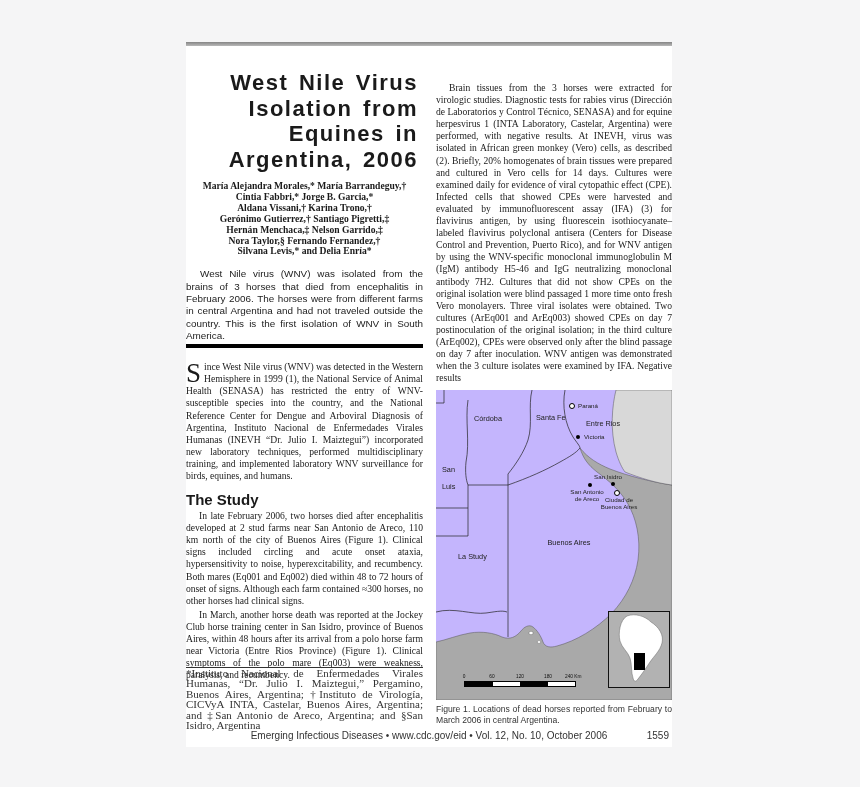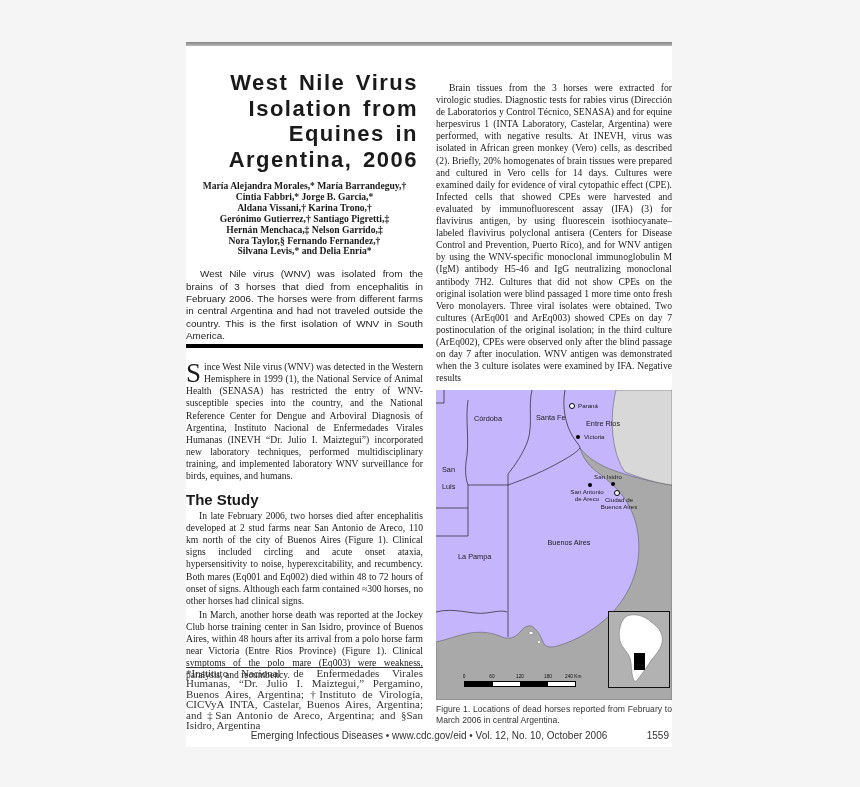--- a/index.html
+++ b/index.html
@@ -173,21 +173,21 @@
         </svg>
 
         <div class="maplabel prov" style="left:38px;top:25px;">Córdoba</div>
         <div class="maplabel prov" style="left:100px;top:24px;">Santa Fe</div>
         <div class="maplabel prov" style="left:150px;top:30px;">Entre Rios</div>
         <div class="maplabel prov" style="left:6px;top:76px;line-height:8.5px;">San
 
 Luis</div>
         <div class="maplabel prov" style="left:196px;top:62px;padding-left:48px;">Uruguay</div>
         <div class="maplabel prov ctr" style="left:133px;top:149px;">Buenos Aires</div>
-        <div class="maplabel prov" style="left:22px;top:163px;">La Pampa</div>
+        <div class="maplabel prov" style="left:22px;top:163px;">La Study</div>
 
         <div class="odot" style="left:136px;top:16px;"></div>
         <div class="maplabel city" style="left:142px;top:13px;">Paraná</div>
         <div class="dot" style="left:142px;top:47px;"></div>
         <div class="maplabel city" style="left:148px;top:44px;">Victoria</div>
         <div class="maplabel city ctr" style="left:172px;top:84px;">San Isidro</div>
         <div class="dot" style="left:177px;top:94px;"></div>
         <div class="dot" style="left:154px;top:95px;"></div>
         <div class="maplabel city ctr" style="left:151px;top:99px;">San Antonio
 de Areco</div>

